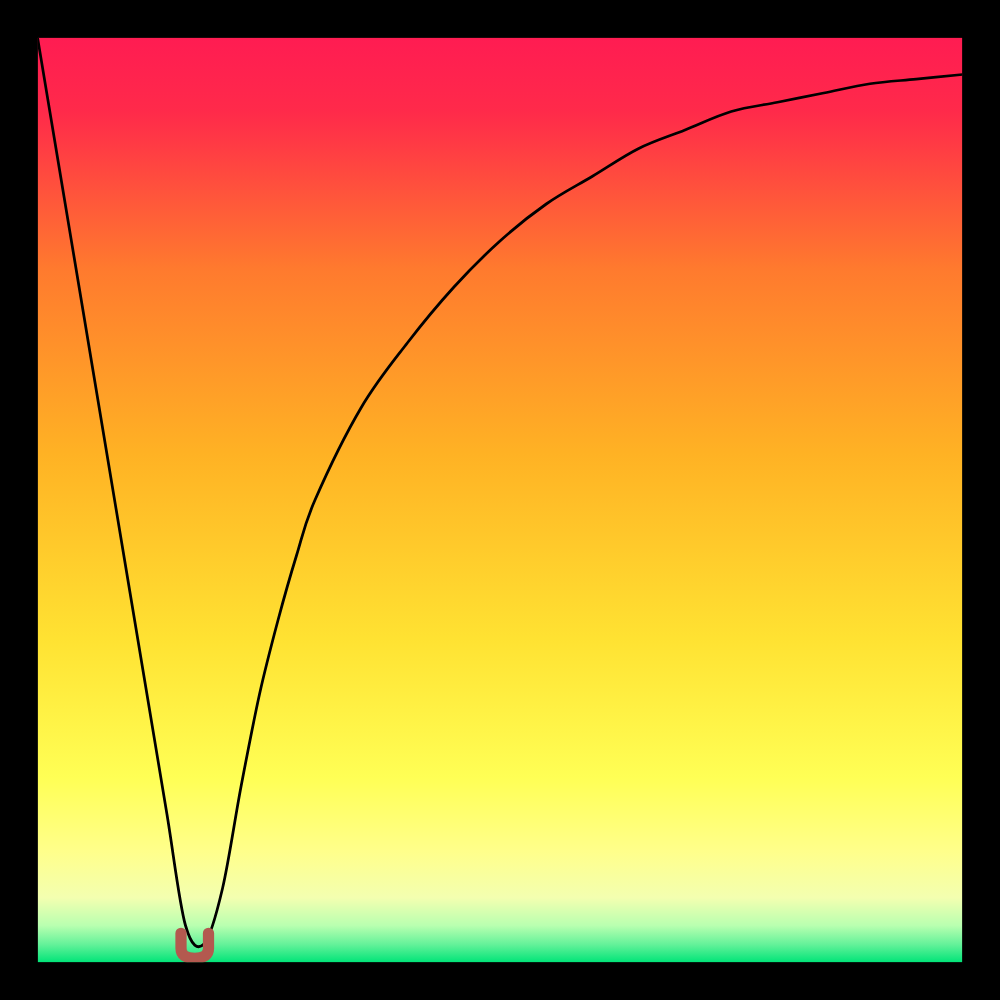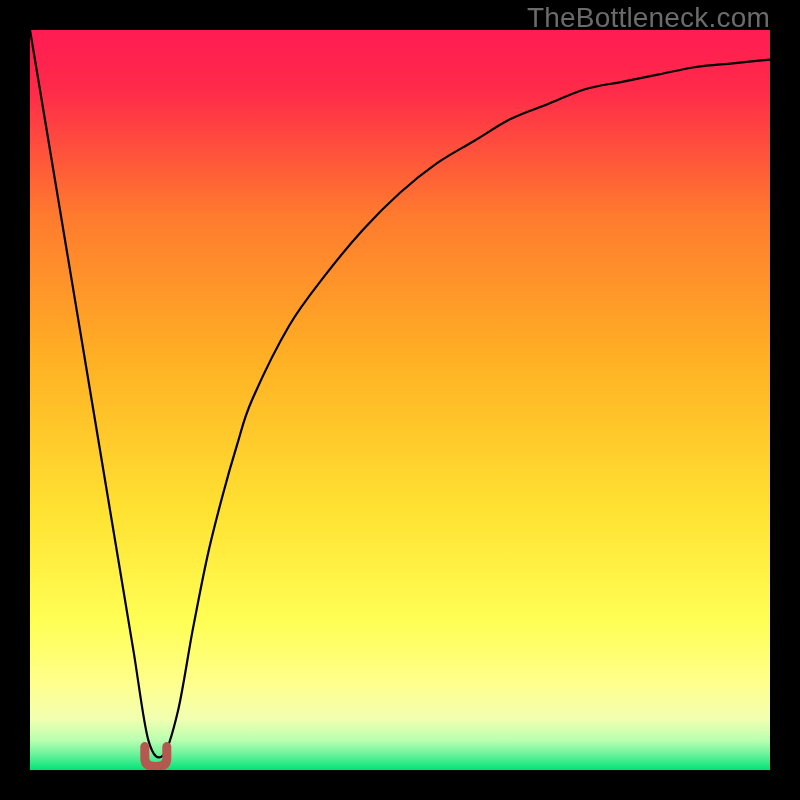--- a/index.html
+++ b/index.html
@@ -36,21 +36,20 @@
     font-family: Arial, Helvetica, sans-serif;
     letter-spacing: 0.2px;
   }
   svg { display: block; }
 </style>
 </head>
 <body>
 
 <div class="frame">
 
-  <div class="watermark">TheBottleneck.com</div>
 
   <div class="plot">
     <svg width="740" height="740" viewBox="0 0 740 740" preserveAspectRatio="none">
       <defs>
         <linearGradient id="bg" x1="0" y1="0" x2="0" y2="1">
           <stop offset="0%" stop-color="#ff1c52"></stop>
           <stop offset="8%" stop-color="#ff2a4a"></stop>
           <stop offset="25%" stop-color="#ff7a2e"></stop>
           <stop offset="45%" stop-color="#ffb224"></stop>
           <stop offset="65%" stop-color="#ffe232"></stop>

